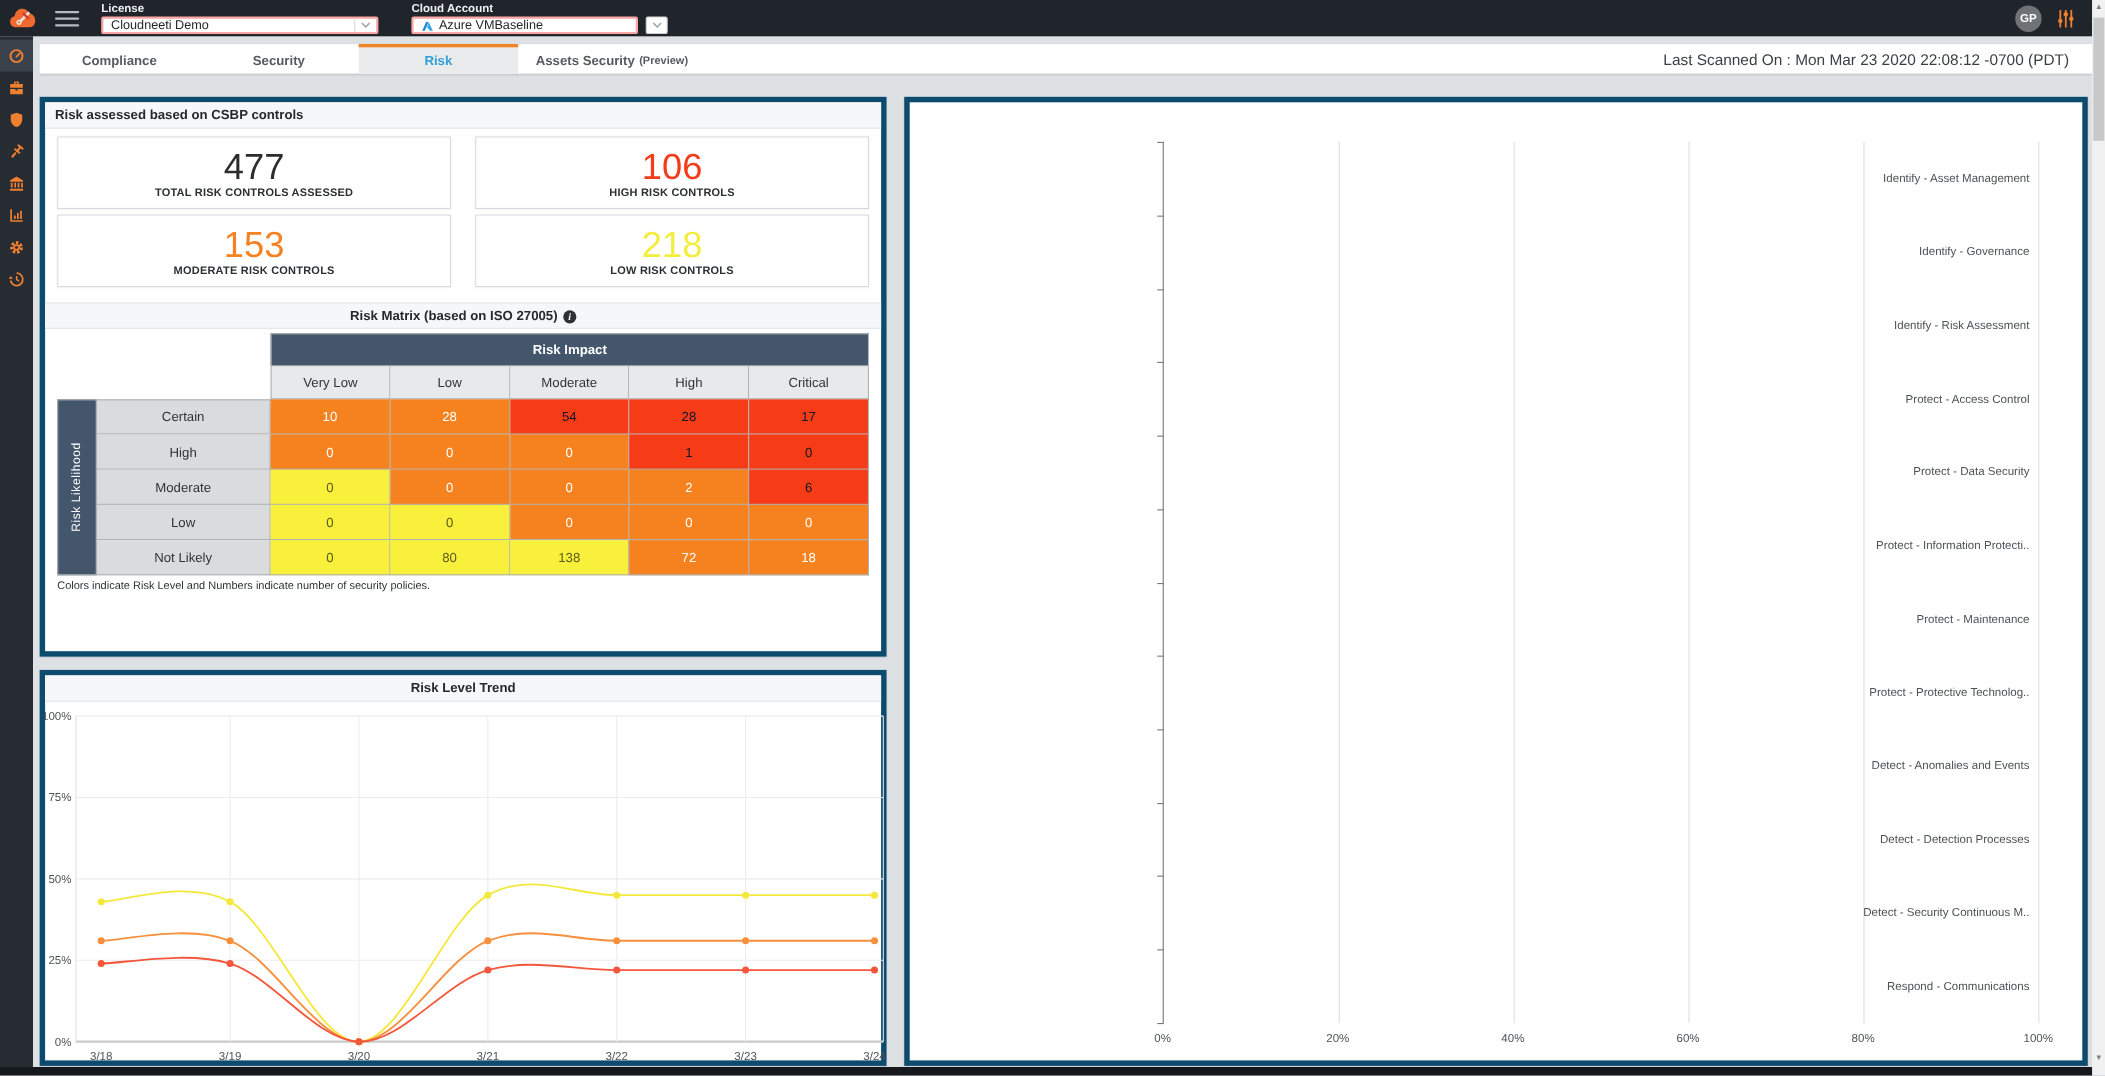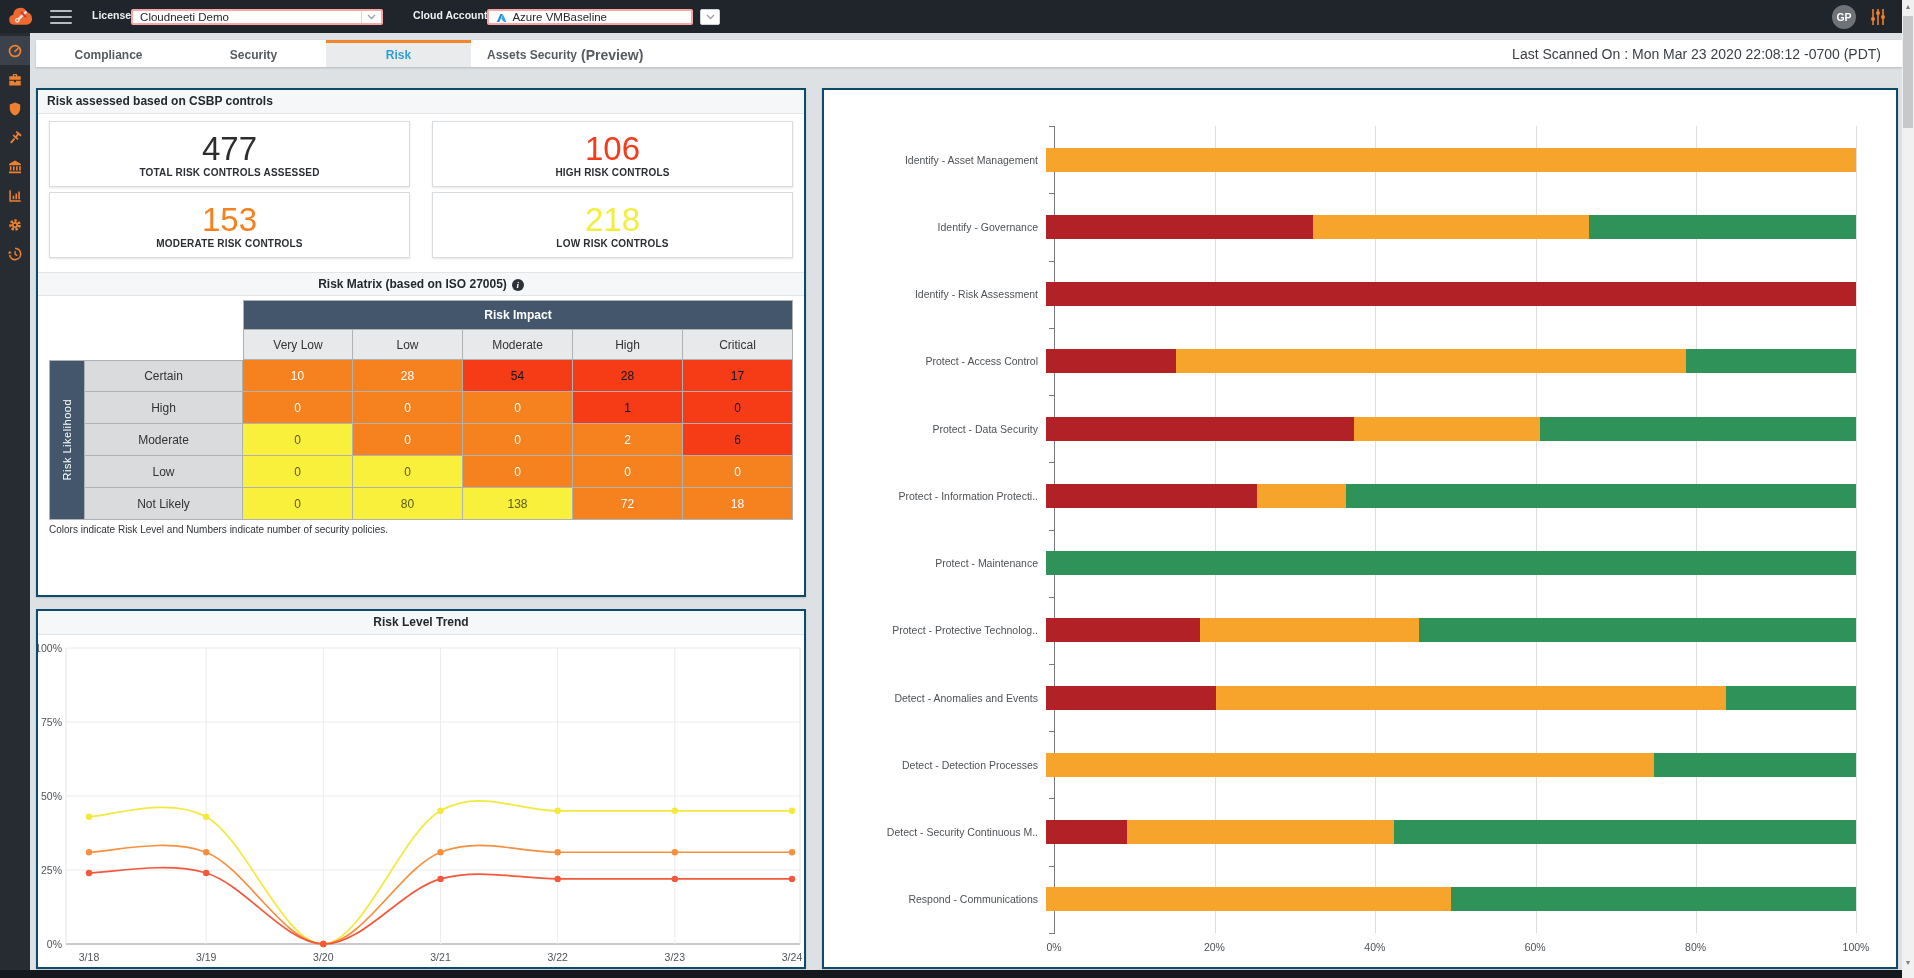--- a/index.html
+++ b/index.html
@@ -7,21 +7,21 @@
   .app{position:relative;width:1914px;height:978px;background:#dde1e4;overflow:hidden;
        font-family:"Liberation Sans",sans-serif;-webkit-font-smoothing:antialiased;}
 
   
   .topbar{position:absolute;left:0;top:0;width:1902px;height:33px;background:#20252c;
           display:flex;align-items:center;z-index:6;}
   .logo{width:44px;display:flex;justify-content:center;align-items:center;cursor:pointer;}
   .hamburger{width:22px;height:14px;display:flex;flex-direction:column;justify-content:space-between;
              margin:0 4px 0 6px;cursor:pointer;}
   .hamburger span{display:block;height:2px;background:#b7bcc2;border-radius:1px;}
-  .tb-field{display:flex;flex-direction:row;margin-left:16px;}
+  .tb-field{display:flex;flex-direction:column;margin-left:16px;}
   .tb-label{font-size:10.5px;font-weight:700;color:#eef0f2;line-height:12px;margin-bottom:1px;}
   .selrow{display:flex;align-items:stretch;}
   .select{background:#fff;border:2px solid #fca5a5;border-radius:2px;height:16px;display:flex;
           align-items:flex-end;font-size:11.5px;color:#23272b;padding:0 7px;cursor:pointer;}
   .select.license{width:252px;justify-content:space-between;padding-right:0;}
   .select.account{width:206px;}
   .chev-int{width:20px;height:100%;border-left:1px solid #d7dadc;display:flex;align-items:center;
             justify-content:center;color:#9aa0a5;}
   .chevbox{width:20px;height:16px;background:#fff;border:1px solid #cfd3d6;border-radius:2px;
            margin-left:7px;display:flex;align-items:center;justify-content:center;color:#9aa0a5;cursor:pointer;}
@@ -38,29 +38,29 @@
              color:#f08030;cursor:pointer;}
   .side-item.active{background:#3b424b;}
   .side-expand{position:absolute;left:0;bottom:12px;width:30px;text-align:center;color:#c9ced4;
                font-size:13px;font-weight:700;cursor:pointer;}
 
   
   .main{position:absolute;left:30px;top:33px;width:1872px;height:763px;}
   .tabbar{margin:7px 0 0 6px;height:27px;background:#fff;display:flex;box-shadow:0 1px 2px rgba(0,0,0,.18);}
   .tab{width:145px;display:flex;align-items:center;justify-content:center;gap:4px;font-size:12px;
        font-weight:700;color:#565b60;border-top:3px solid transparent;cursor:pointer;}
-  .tab .suffix{font-size:14px;font-weight:700;}
+  .tab .suffix{font-size:10px;font-weight:700;}
   .tab.active{background:#e9ebed;border-top-color:#f08426;color:#2f9fd8;}
   .tab.wide{width:auto;padding:0 16px;}
   .lastscan{margin-left:auto;align-self:center;padding-right:21px;font-size:14px;color:#3a3f44;}
 
   .content{display:flex;gap:16px;padding:21px 4px 0 6px;}
   .col-left{width:770px;}
   .col-right{flex:1;}
-  .panel{background:#fff;border:2px solid #0c4a6e;box-shadow:0 1px 2px rgba(0,0,0,.14);}
+  .panel{background:#fff;border:5px solid #0c4a6e;box-shadow:0 1px 2px rgba(0,0,0,.14);}
   .panel-head{height:24px;line-height:23px;background:#f6f7f8;border-bottom:1px solid #e2e5e7;
               font-size:12px;font-weight:700;color:#24292e;padding:0 9px;white-space:nowrap;}
   .panel-head.center{text-align:center;}
   .info-dot{display:inline-block;width:12px;height:12px;border-radius:50%;background:#2c3136;color:#fff;
             font-size:9px;line-height:12px;text-align:center;font-weight:700;margin-left:5px;
             vertical-align:middle;cursor:pointer;font-family:"Liberation Serif",serif;font-style:italic;}
 
   
   .panel.summary{height:509px;}
   .cards{display:grid;grid-template-columns:1fr 1fr;gap:5px 22px;padding:7px 11px 6px 11px;}
@@ -90,21 +90,21 @@
   
   .panel.trend{margin-top:12px;height:360px;}
   .trendsvg{display:block;margin-top:1px;}
 
   
   .panel.tall{height:881px;display:flex;flex-direction:column;}
   .catchart{position:relative;flex:1;}
   .gridlayer{position:absolute;left:230px;right:40px;top:36px;bottom:34px;border-left:1px solid #77797c;}
   .vline{position:absolute;top:0;bottom:0;width:1px;background:#dedede;}
   .tickmark{position:absolute;left:-6px;width:6px;height:1px;background:#77797c;}
-  .rowslayer{position:absolute;left:0;right:40px;top:36px;bottom:34px;display:flex;flex-direction:column;}
+  .rowslayer{position:absolute;left:0;right:40px;top:36px;bottom:34px;display:flex;flex-direction:column;align-items:flex-end;}
   .crow{flex:1;display:flex;align-items:center;}
   .clabel{width:222px;padding-right:8px;text-align:right;font-size:10.5px;color:#4e5256;white-space:nowrap;
           overflow:hidden;}
   .cbarzone{flex:1;position:relative;height:24px;}
   .cbar{position:absolute;inset:0;display:flex;}
   .seg{height:100%;}
   .xlabels{position:absolute;left:230px;right:40px;bottom:12px;height:14px;}
   .xlab{position:absolute;transform:translateX(-50%);font-size:10.5px;color:#4e5256;}
 
   

